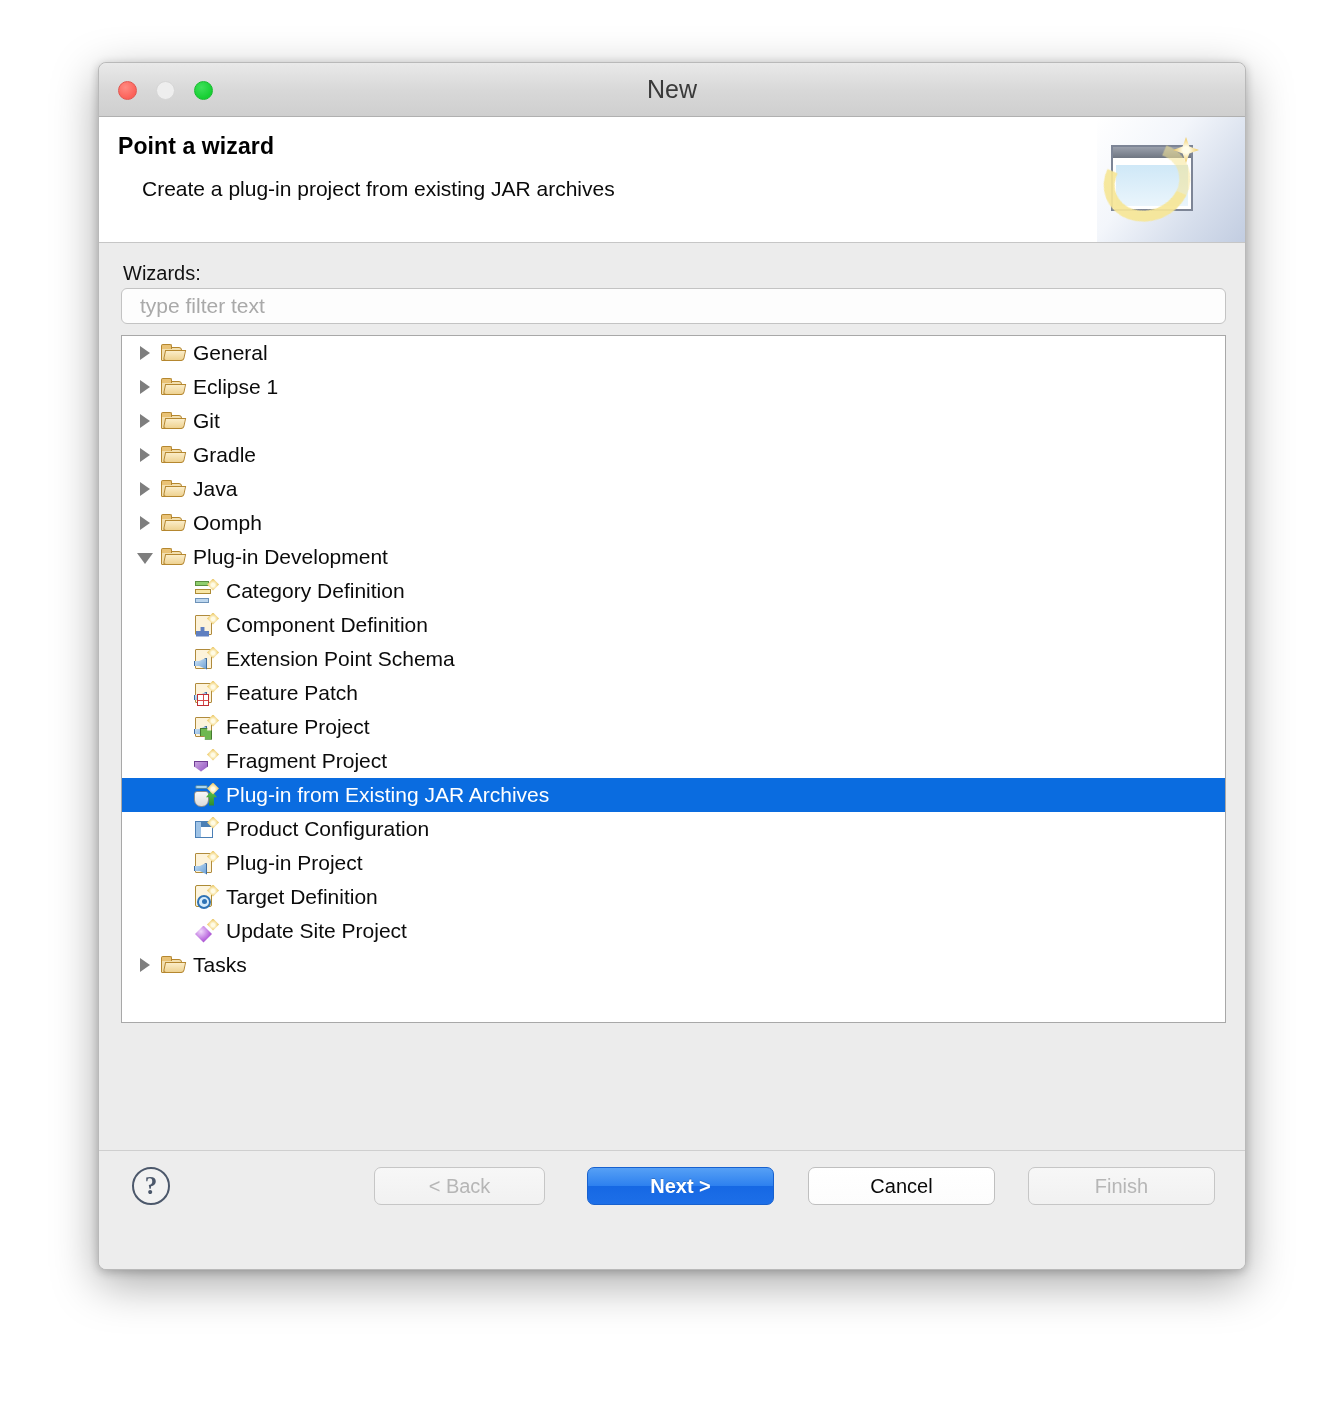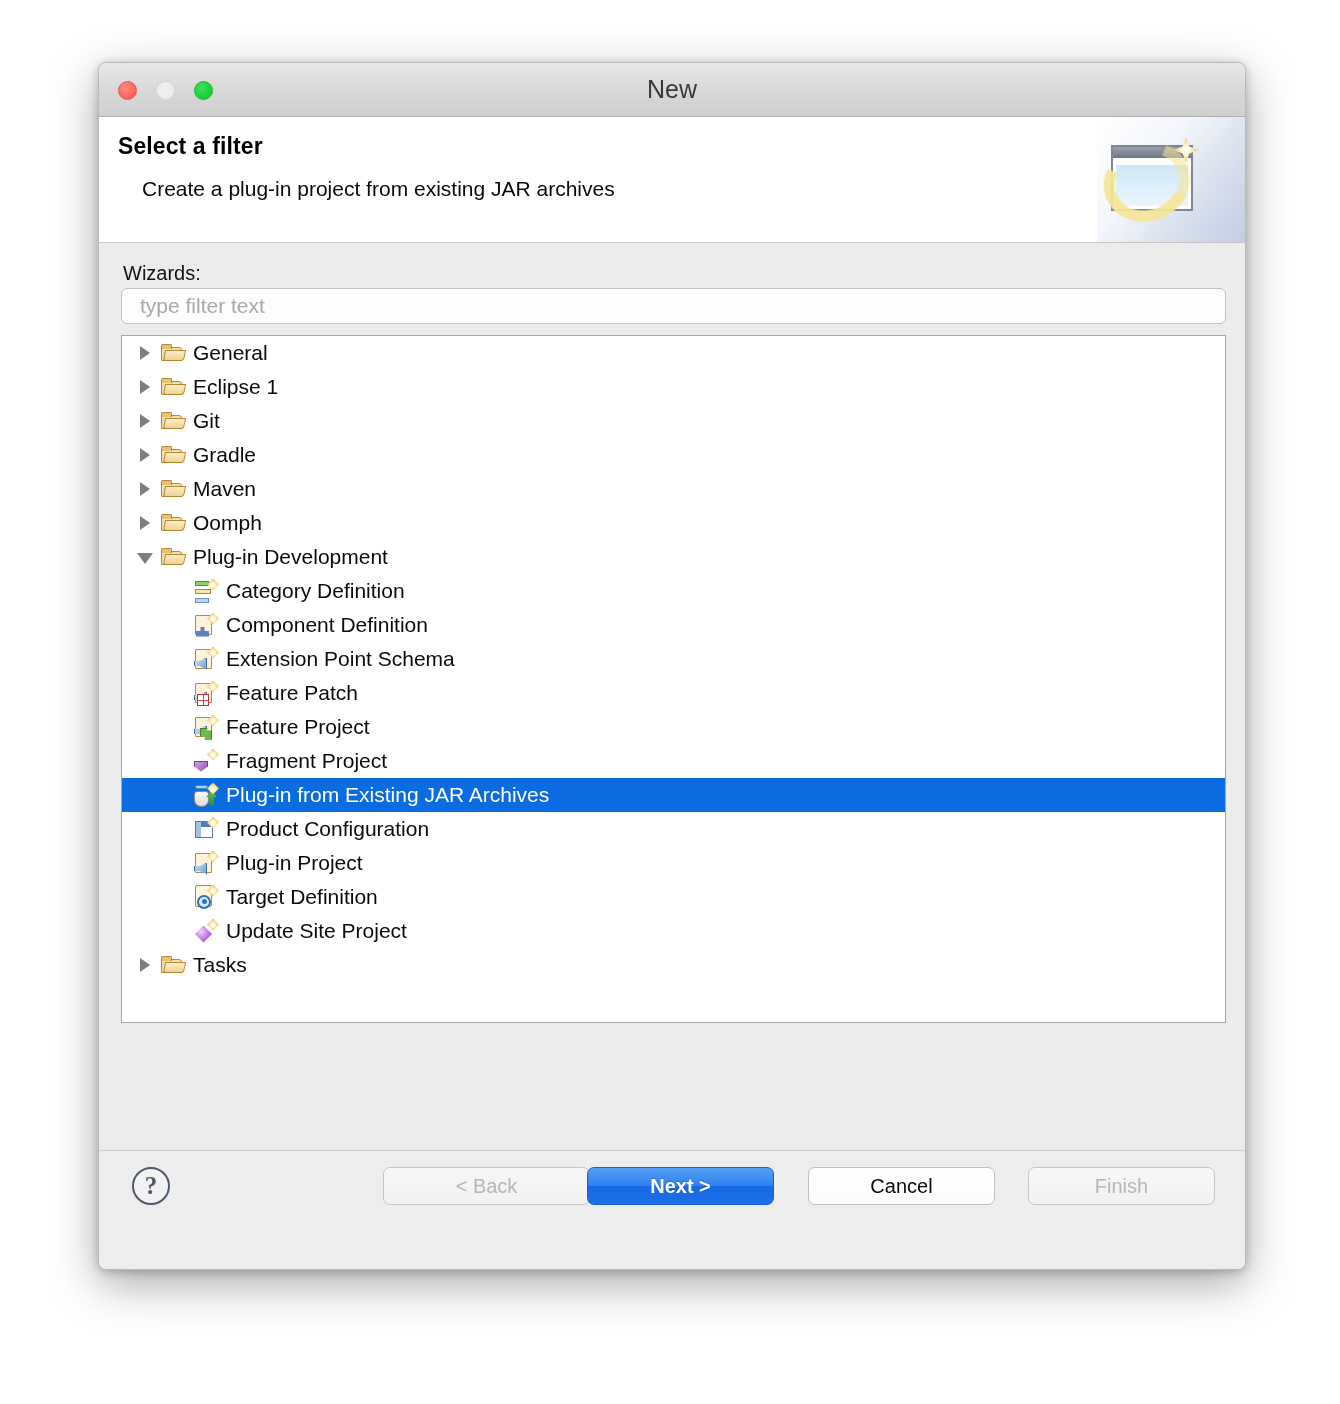--- a/index.html
+++ b/index.html
@@ -431,22 +431,22 @@
     top: 16px;
     height: 38px;
     border-radius: 7px;
     font-size: 20px;
     font-family: "Liberation Sans", sans-serif;
     text-align: center;
     line-height: 36px;
     border: 1px solid #c6c6c6;
   }
   #back-button {
-    left: 284px;
-    width: 207px;
+    left: 275px;
+    width: 171px;
     background: linear-gradient(to bottom, #f7f7f7, #f1f1f1);
     color: #b6b6b6;
   }
   #next-button {
     left: 488px;
     width: 187px;
     background: linear-gradient(to bottom, #56a0f5 0%, #2d80ef 50%, #1668e4 51%, #1d6fe8 100%);
     color: #ffffff;
     border: 1px solid #1761cf;
     font-weight: bold;
@@ -472,21 +472,21 @@
 <div id="dialog-window">
 
   <div id="titlebar">
     <div class="traffic" id="btn-close"></div>
     <div class="traffic" id="btn-min"></div>
     <div class="traffic" id="btn-max"></div>
     <div id="window-title">New</div>
   </div>
 
   <div id="banner">
-    <div id="banner-title">Select a filter</div>
+    <div id="banner-title">Point a wizard</div>
     <div id="banner-desc">Create a plug-in project from existing JAR archives</div>
     <div id="banner-art">
       <div class="win-frame">
         <div class="win-titlebar"></div>
         <div class="win-body"></div>
       </div>
       <div class="swoosh"></div>
       <div class="sparkle"></div>
     </div>
   </div>
@@ -532,21 +532,21 @@
           </span>
           <span>Gradle</span>
         </div>
         <div class="tree-row depth0">
           <span class="twisty"></span>
           <span class="ficon">
             <span class="back"></span>
             <span class="tab"></span>
             <span class="front"></span>
           </span>
-          <span>Maven</span>
+          <span>Java</span>
         </div>
         <div class="tree-row depth0">
           <span class="twisty"></span>
           <span class="ficon">
             <span class="back"></span>
             <span class="tab"></span>
             <span class="front"></span>
           </span>
           <span>Oomph</span>
         </div>

